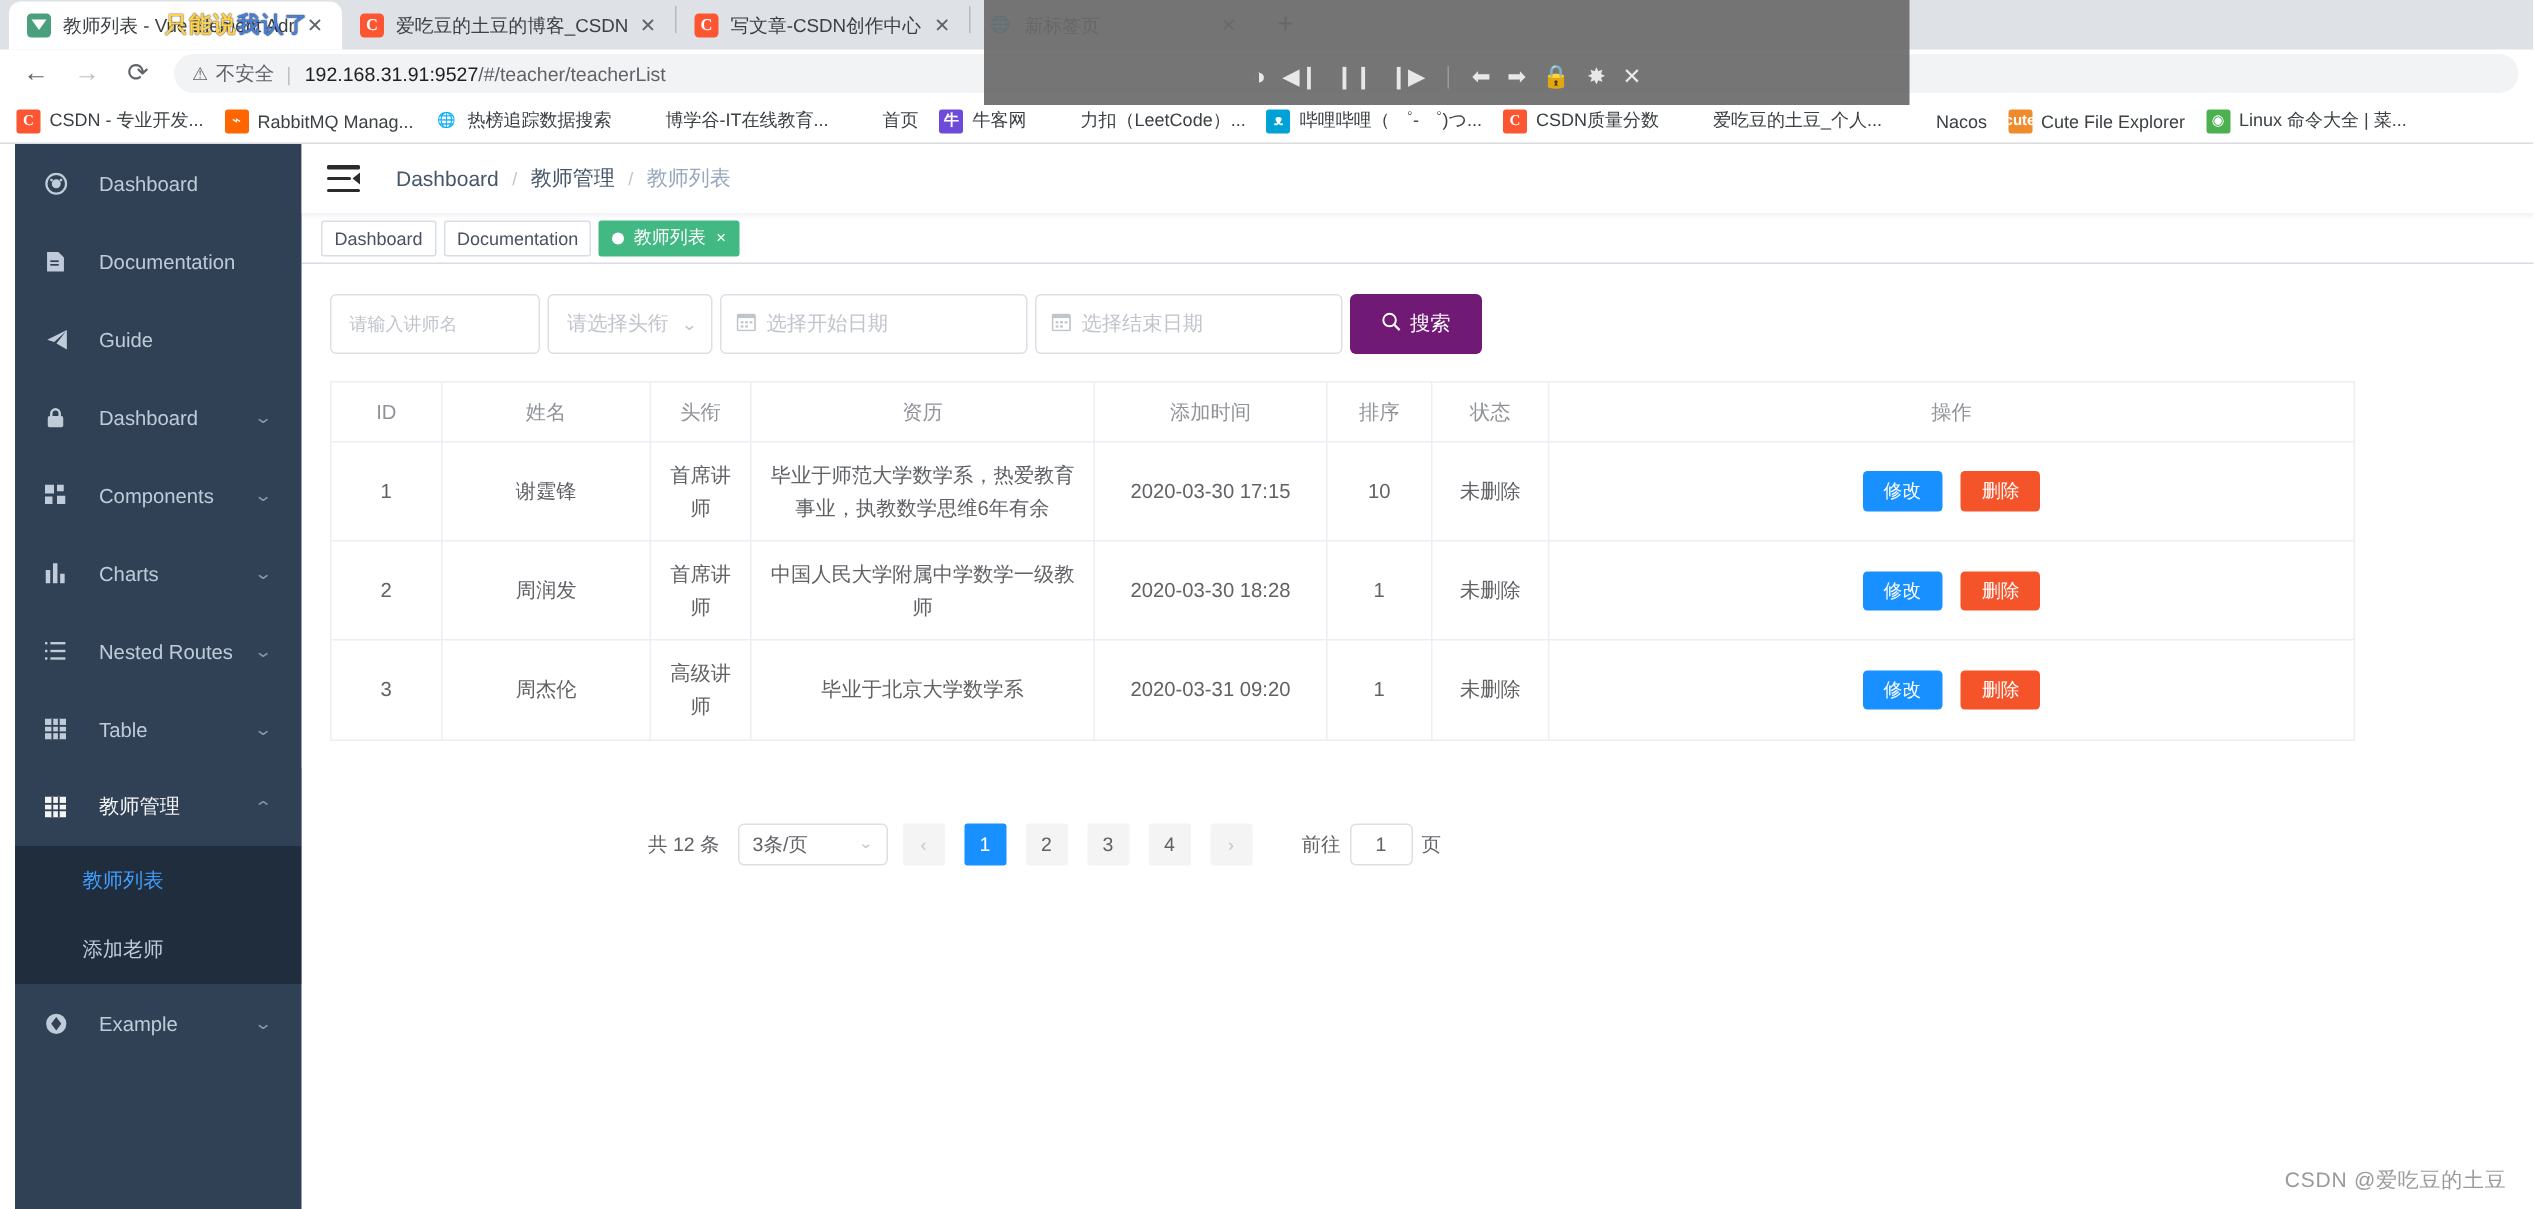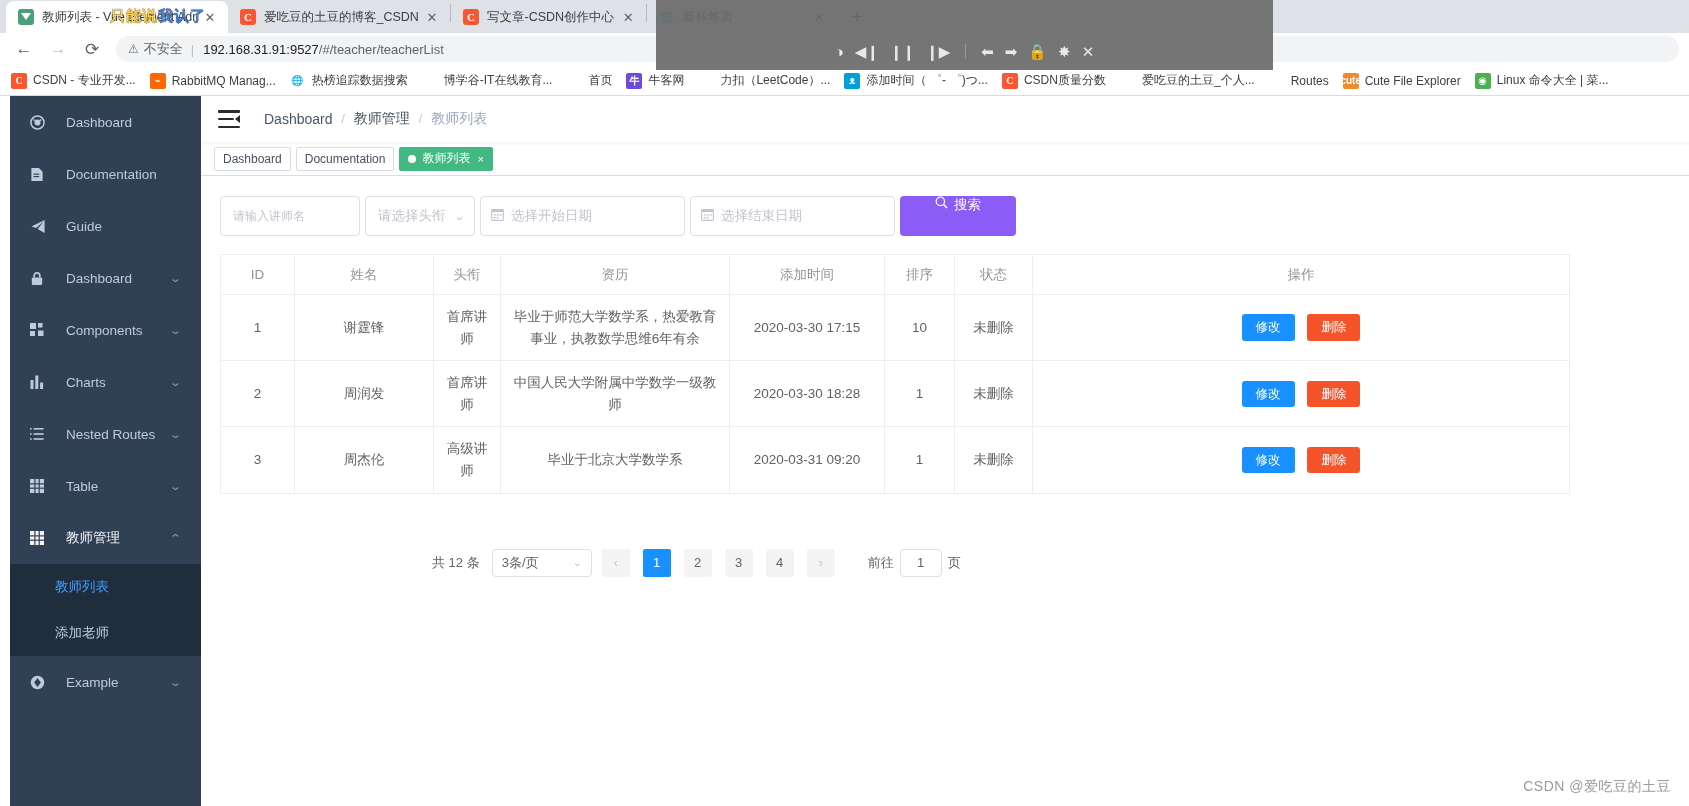--- a/index.html
+++ b/index.html
@@ -336,27 +336,27 @@
     padding: 0 10px;
     color: #c0c4cc;
     font-size: 13.5px;
     margin-left: 5px;
     background: #fff;
   }
   .el-date .dico { margin-right: 7px; font-size: 14px; color: #c0c4cc; }
   .btn-search {
     height: 40px;
     margin-left: 5px;
-    padding: 0 35px;
-    background: #8b5cf6;
+    padding: 0 21px;
+    background: #701a75;
     color: #fff;
     border: none;
     border-radius: 4px;
     font-size: 13.5px;
-    display: flex; 
+    display: flex; align-items: center;
     gap: 6px;
     font-family: inherit;
   }
   .btn-search .sico { font-size: 13px; }
 
   
   .tablewrap { padding: 0 19px 0 19px; }
   table.eltable {
     width: 1350px;
     border-collapse: collapse;
@@ -522,33 +522,33 @@
     <div class="bm">
         <span class="bi bi-nowcoder">牛</span>
         <span>牛客网</span>
       </div>
     <div class="bm">
         <span class="bi bi-leetcode">⟆</span>
         <span>力扣（LeetCode）...</span>
       </div>
     <div class="bm">
         <span class="bi bi-bili">ᴥ</span>
-        <span>添加时间（ ゜- ゜)つ...</span>
+        <span>哔哩哔哩（ ゜- ゜)つ...</span>
       </div>
     <div class="bm">
         <span class="bi bi-csdnq">C</span>
         <span>CSDN质量分数</span>
       </div>
     <div class="bm">
         <span class="bi bi-aichi">[·]</span>
         <span>爱吃豆的土豆_个人...</span>
       </div>
     <div class="bm">
         <span class="bi bi-nacos">co</span>
-        <span>Routes</span>
+        <span>Nacos</span>
       </div>
     <div class="bm">
         <span class="bi bi-cute">cute</span>
         <span>Cute File Explorer</span>
       </div>
     <div class="bm">
         <span class="bi bi-linux">◉</span>
         <span>Linux 命令大全 | 菜...</span>
       </div>
   </div>

